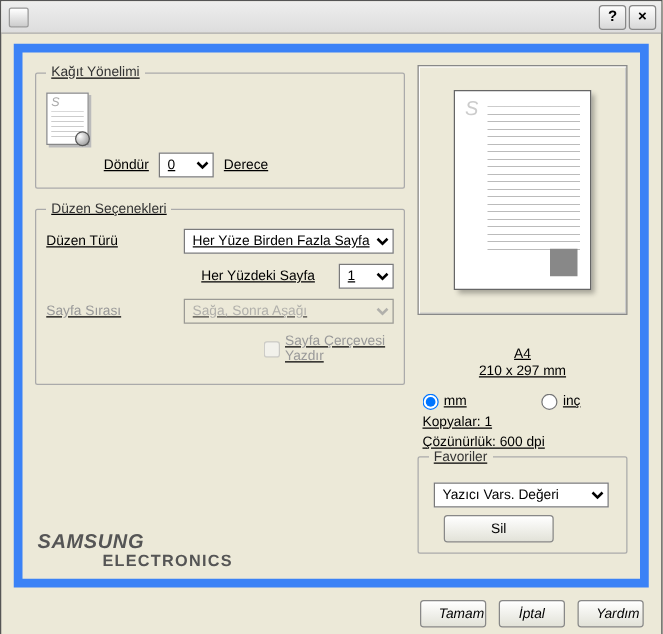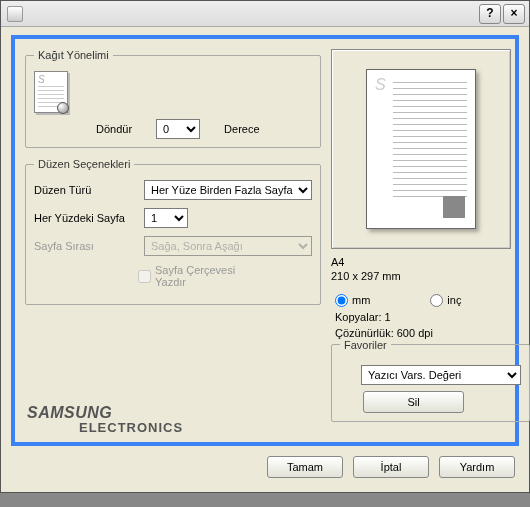--- a/index.html
+++ b/index.html
@@ -76,25 +76,26 @@
     background: #ece9d8;
     border-bottom: 1px solid #ece9d8;
     top: 0px;
     z-index: 3;
   }
   .tab.inactive {
     background: #e6e3d2;
     top: 2px;
   }
   .tabpanel {
-    border: 4px solid #3b82f6;
+    border: 7px solid #3b82f6;
     background: #ece9d8;
     padding: 10px;
     position: relative;
     min-height: 400px;
+    text-decoration: underline;
   }
   .columns {
     display: flex;
     gap: 10px;
   }
   .leftcol {
     flex: 1.3;
   }
   .rightcol {
     width: 180px;
@@ -152,29 +153,30 @@
     display: flex;
     align-items: center;
     gap: 4px;
   }
   .radio-row input, .check-row input {
     margin:0;
   }
   .rotate-row {
     display: flex;
     align-items: center;
-    gap: 24px;
+    gap: 8px;
     margin-top: 6px;
-    margin-left: 62px;
+    margin-left: 46px;
   }
   .form-row {
     display: flex;
     align-items: center;
     gap: 6px;
     margin-bottom: 8px;
+    justify-content: flex-end;
   }
   .form-row label {
     width: 104px;
   }
   select, input[type=text] {
     font-family: inherit;
     font-size: 11px;
     background: #fff;
     border: 1px solid #7a7a7a;
     height: 20px;
@@ -219,54 +221,54 @@
     top: 12px; left: 26px; right: 8px; bottom: 30px;
     background: repeating-linear-gradient(to bottom, #bbb 0, #bbb 1px, transparent 1px, transparent 6px);
   }
   .preview-square {
     position: absolute;
     bottom: 10px; right: 10px;
     width: 22px; height: 22px;
     background: #888;
   }
   .preview-caption {
-    text-align: left;
-    margin-top: 6px;
+    text-align: center;
+    margin-top: 24px;
     line-height: 1.3;
   }
   .units-row {
     display: flex;
     gap: 60px;
     margin-top: 10px;
     padding-left: 4px;
   }
   .info-line {
     margin-top: 4px;
     padding-left: 4px;
   }
   .favorites {
     margin-top: 8px;
   }
   .fav-select {
-    width: 160px;
-    margin: 4px 0 6px 21px;
+    width: 140px;
+    margin: 4px 0 6px 4px;
   }
   .btn {
     background: linear-gradient(to bottom, #fff, #e2e2d8);
     border: 1px solid #888;
     border-radius: 3px;
     padding: 2px 14px;
     font-family: inherit;
     font-size: 11px;
     height: 22px;
     cursor: pointer;
     box-shadow: 0 1px 0 #fff inset;
   }
-  .btn.wide { width: 76px; }
-  .btn.xwide { width: 101px; margin-left: 23px;}
+  .btn.wide { width: 53px; font-style: italic; }
+  .btn.xwide { width: 88px; margin-left: 12px;}
   .logo-block {
     position: absolute;
     left: 12px;
     bottom: 8px;
     font-weight: bold;
     font-style: italic;
     color: #555;
     line-height: 1;
   }
   .logo-block .main {

